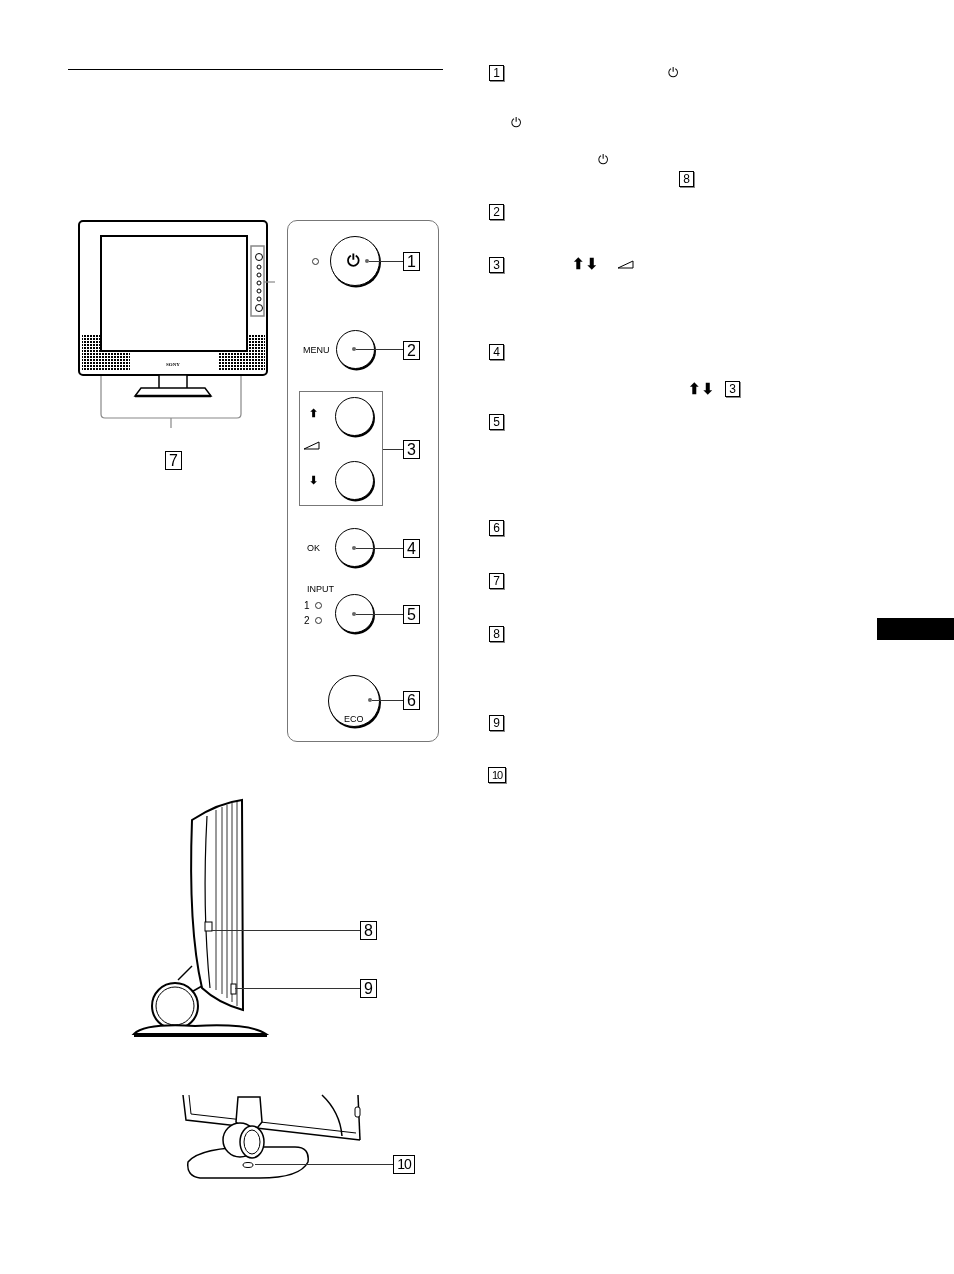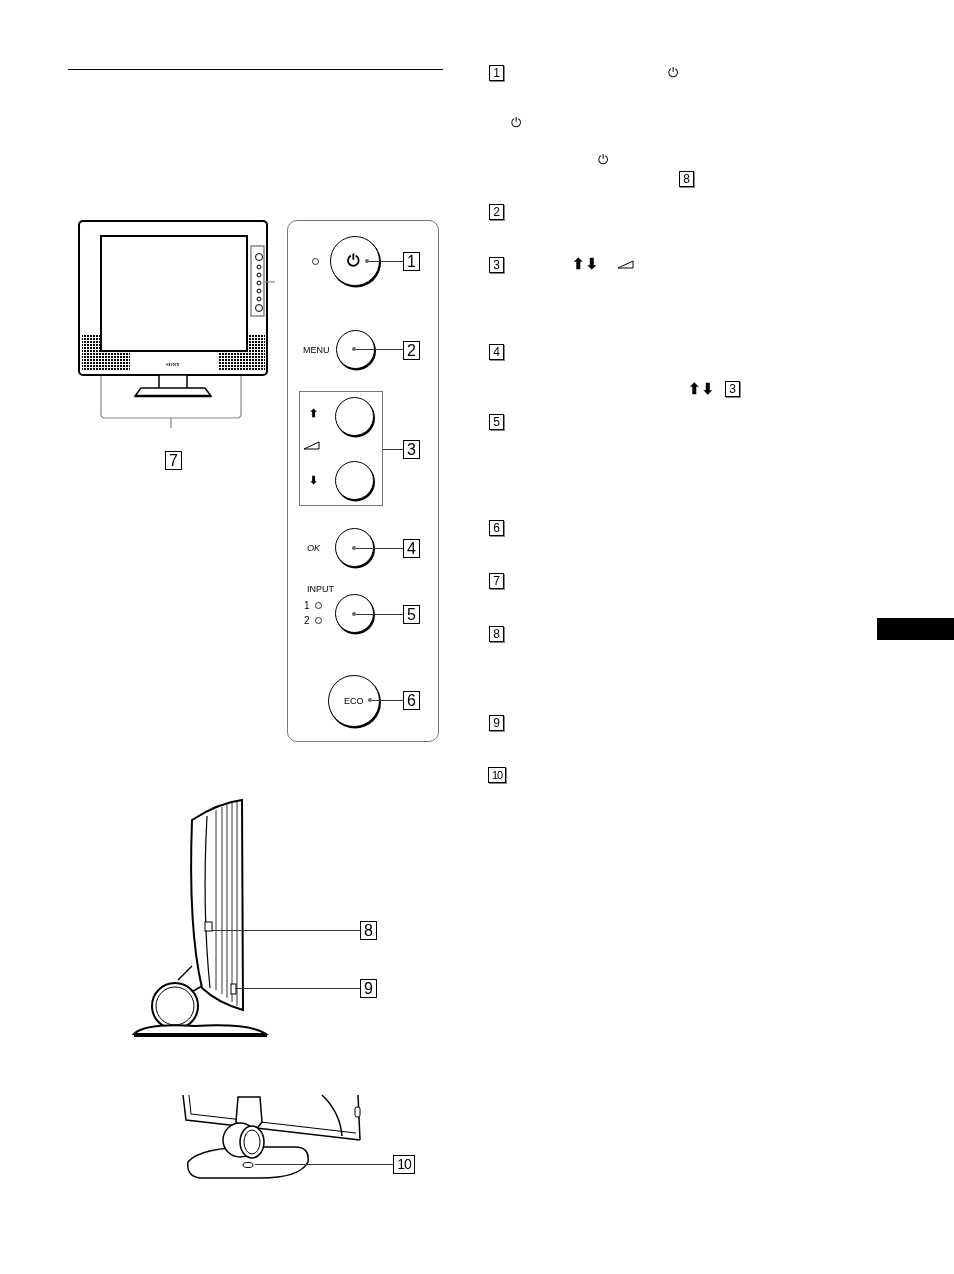--- a/index.html
+++ b/index.html
@@ -117,42 +117,42 @@
     <polygon points="1,9 16,9 16,2" fill="none" stroke="#000" stroke-width="1"></polygon>
   </svg>
   <span class="abs" style="left:309px;top:474px;font-size:11px;font-weight:bold;">⬇</span>
   <div class="btn" style="left:335px;top:397px;width:39px;height:39px;"></div>
   <div class="btn" style="left:335px;top:461px;width:39px;height:39px;"></div>
   <div class="lead" style="left:383px;top:449px;width:20px;"></div>
   <div class="callout-num" style="left:403px;top:440px;">3</div>
 </div>
 
 <div>
-  <span class="label" style="left:307px;top:543px;font-style:italic;">OK</span>
+  <span class="label" style="left:307px;top:543px;">OK</span>
   <div class="btn" style="left:335px;top:528px;width:39px;height:39px;"></div>
   <div class="dot" style="left:352px;top:546px;"></div>
   <div class="lead" style="left:356px;top:548px;width:47px;"></div>
   <div class="callout-num" style="left:403px;top:539px;">4</div>
 </div>
 
 <div>
   <span class="label" style="left:300px;top:584px;margin-left:7px;">INPUT</span>
   <span class="label" style="left:304px;top:601px;font-size:10px;">1</span>
   <div class="led" style="left:315px;top:602px;"></div>
   <span class="label" style="left:304px;top:616px;font-size:10px;">2</span>
   <div class="led" style="left:315px;top:617px;"></div>
   <div class="btn" style="left:335px;top:594px;width:39px;height:39px;"></div>
   <div class="dot" style="left:352px;top:612px;"></div>
   <div class="lead" style="left:356px;top:614px;width:47px;"></div>
   <div class="callout-num" style="left:403px;top:605px;">5</div>
 </div>
 
 <div>
   <div class="btn" style="left:328px;top:675px;width:52px;height:52px;"></div>
-  <span class="label" style="left:344px;top:696px;">ECO</span>
+  <span class="label" style="left:344px;top:714px;">ECO</span>
   <div class="dot" style="left:368px;top:698px;"></div>
   <div class="lead" style="left:372px;top:700px;width:31px;"></div>
   <div class="callout-num" style="left:403px;top:691px;">6</div>
 </div>
 
 <div>
   <svg class="abs" style="left:130px;top:798px;" width="150" height="242">
     <path d="M62,22 Q88,5 112,2 L113,212 Q88,205 72,190 Q58,130 62,22 Z" fill="#fff" stroke="#000" stroke-width="2"></path>
     <path d="M77,18 Q72,110 80,190" fill="none" stroke="#000" stroke-width="1.2"></path>
     <line x1="86" y1="12" x2="86" y2="192" stroke="#000" stroke-width="0.8"></line>

